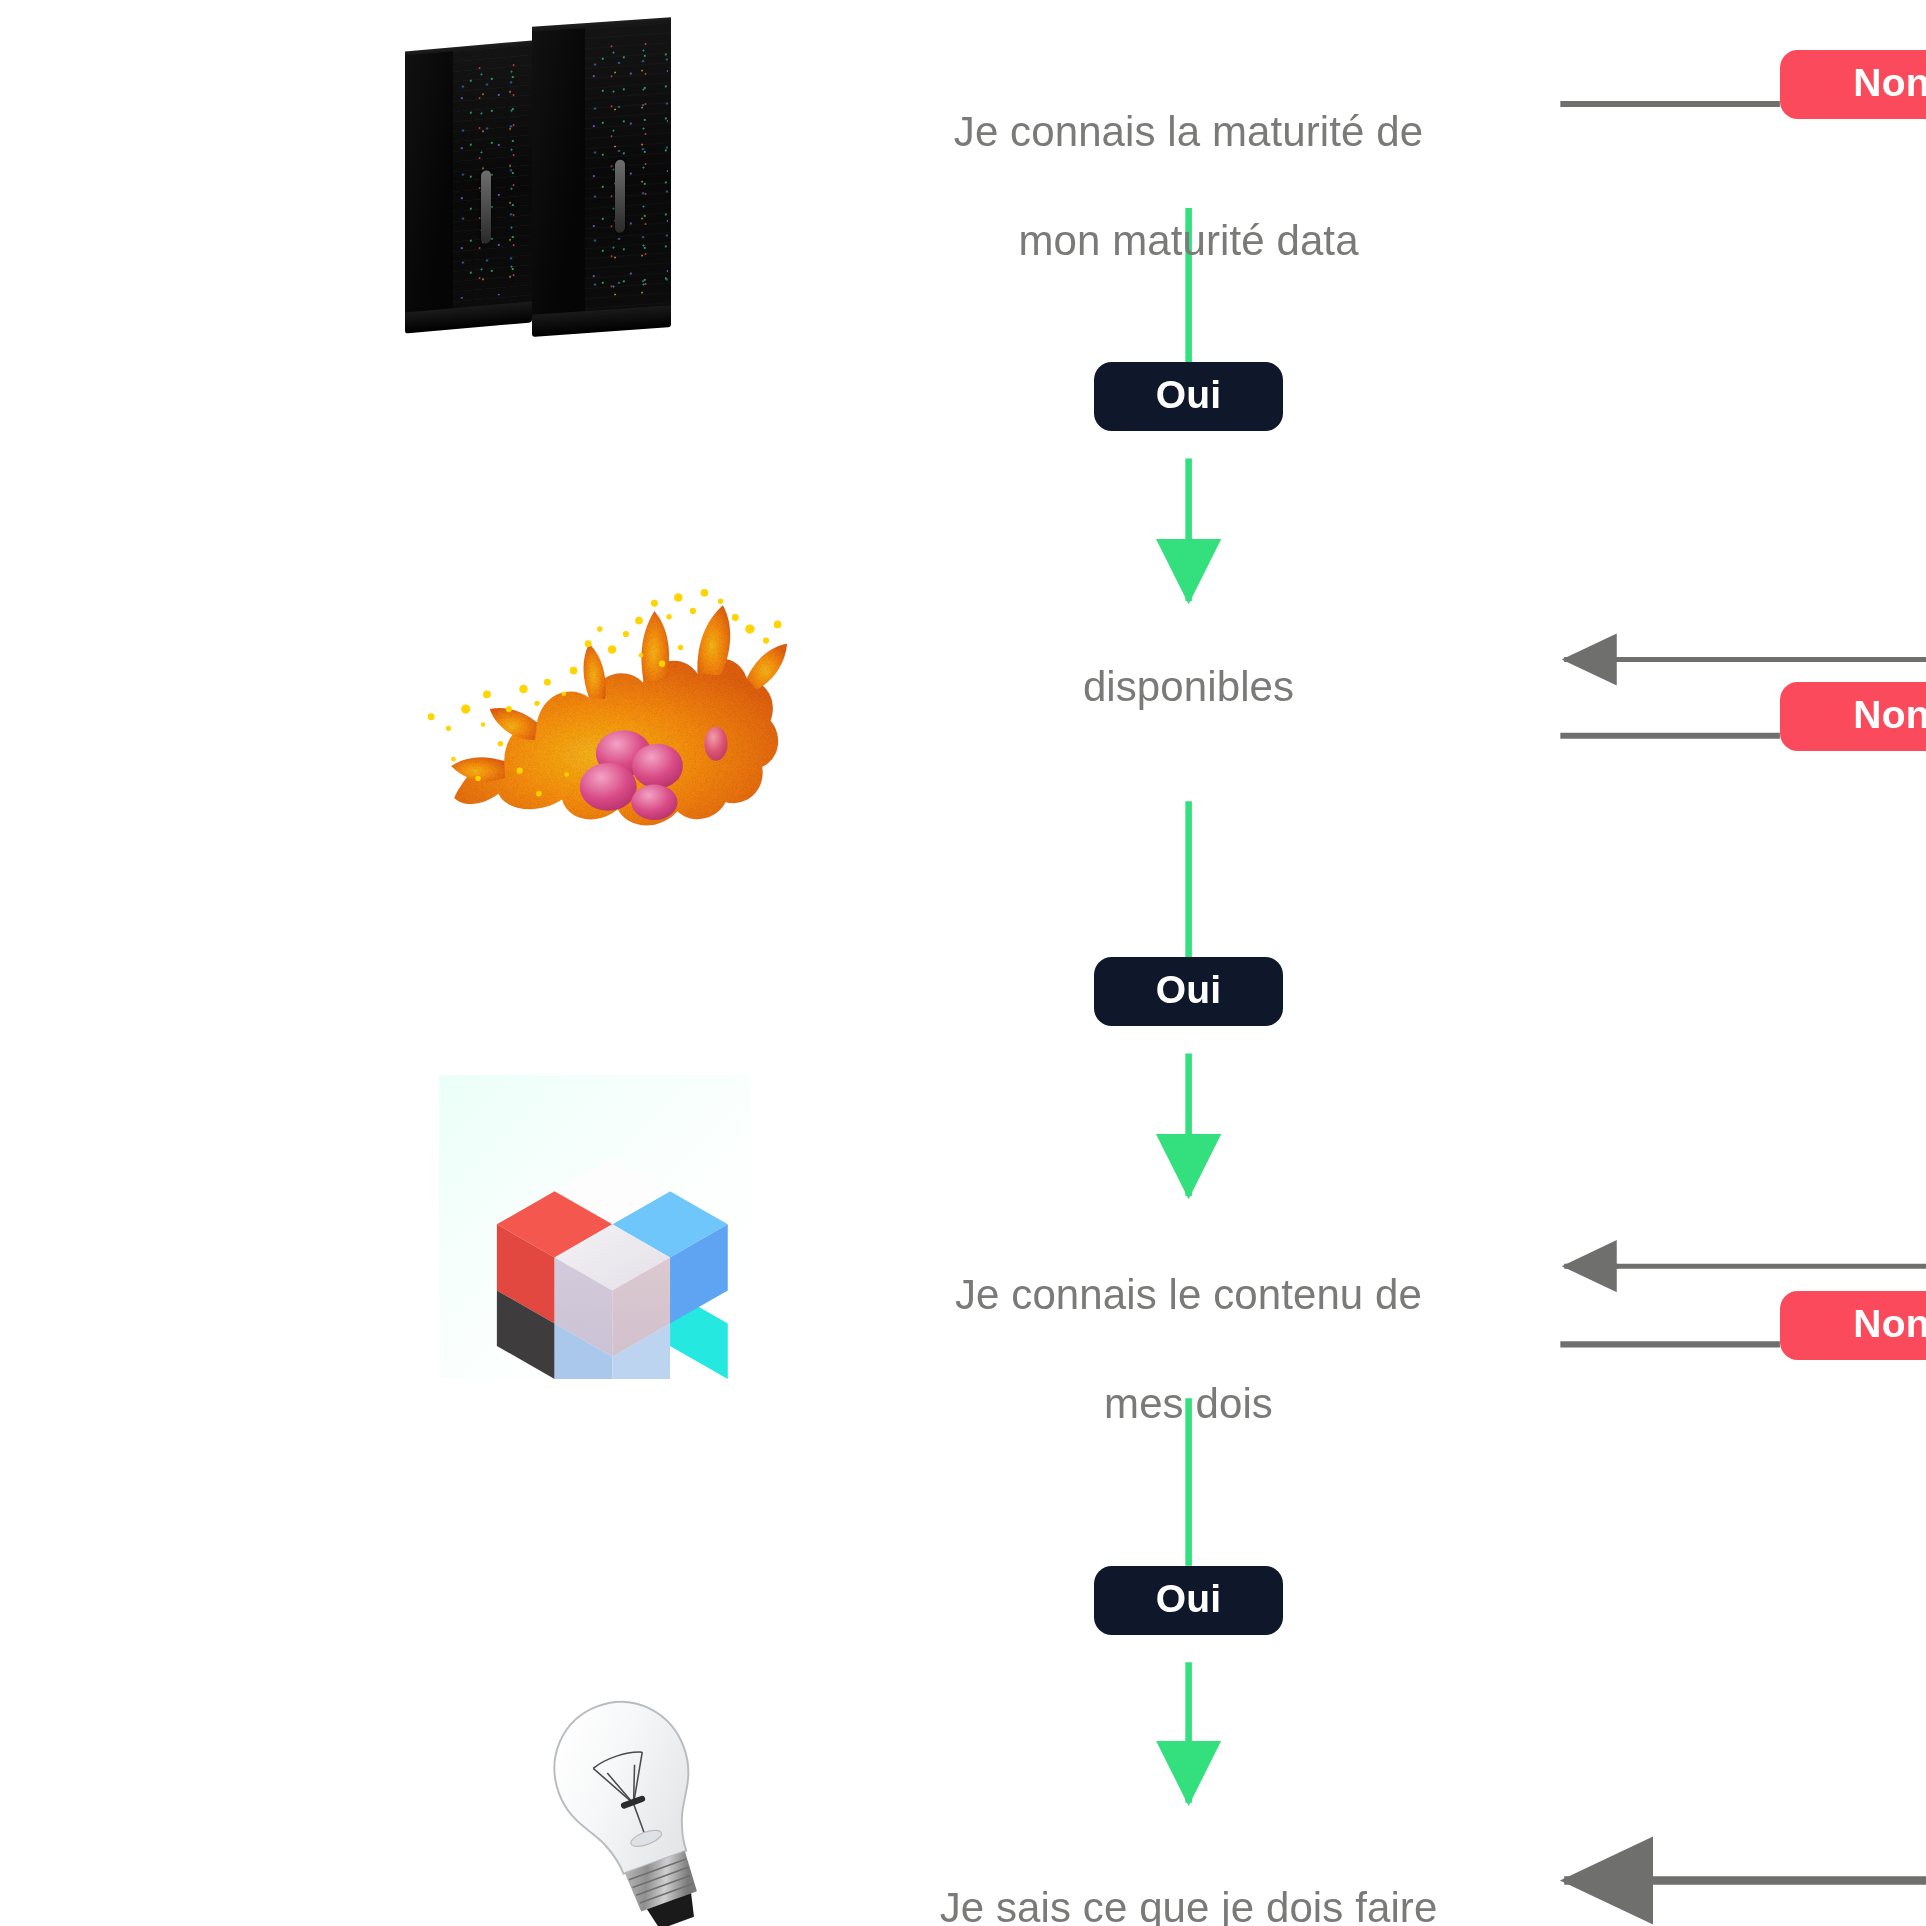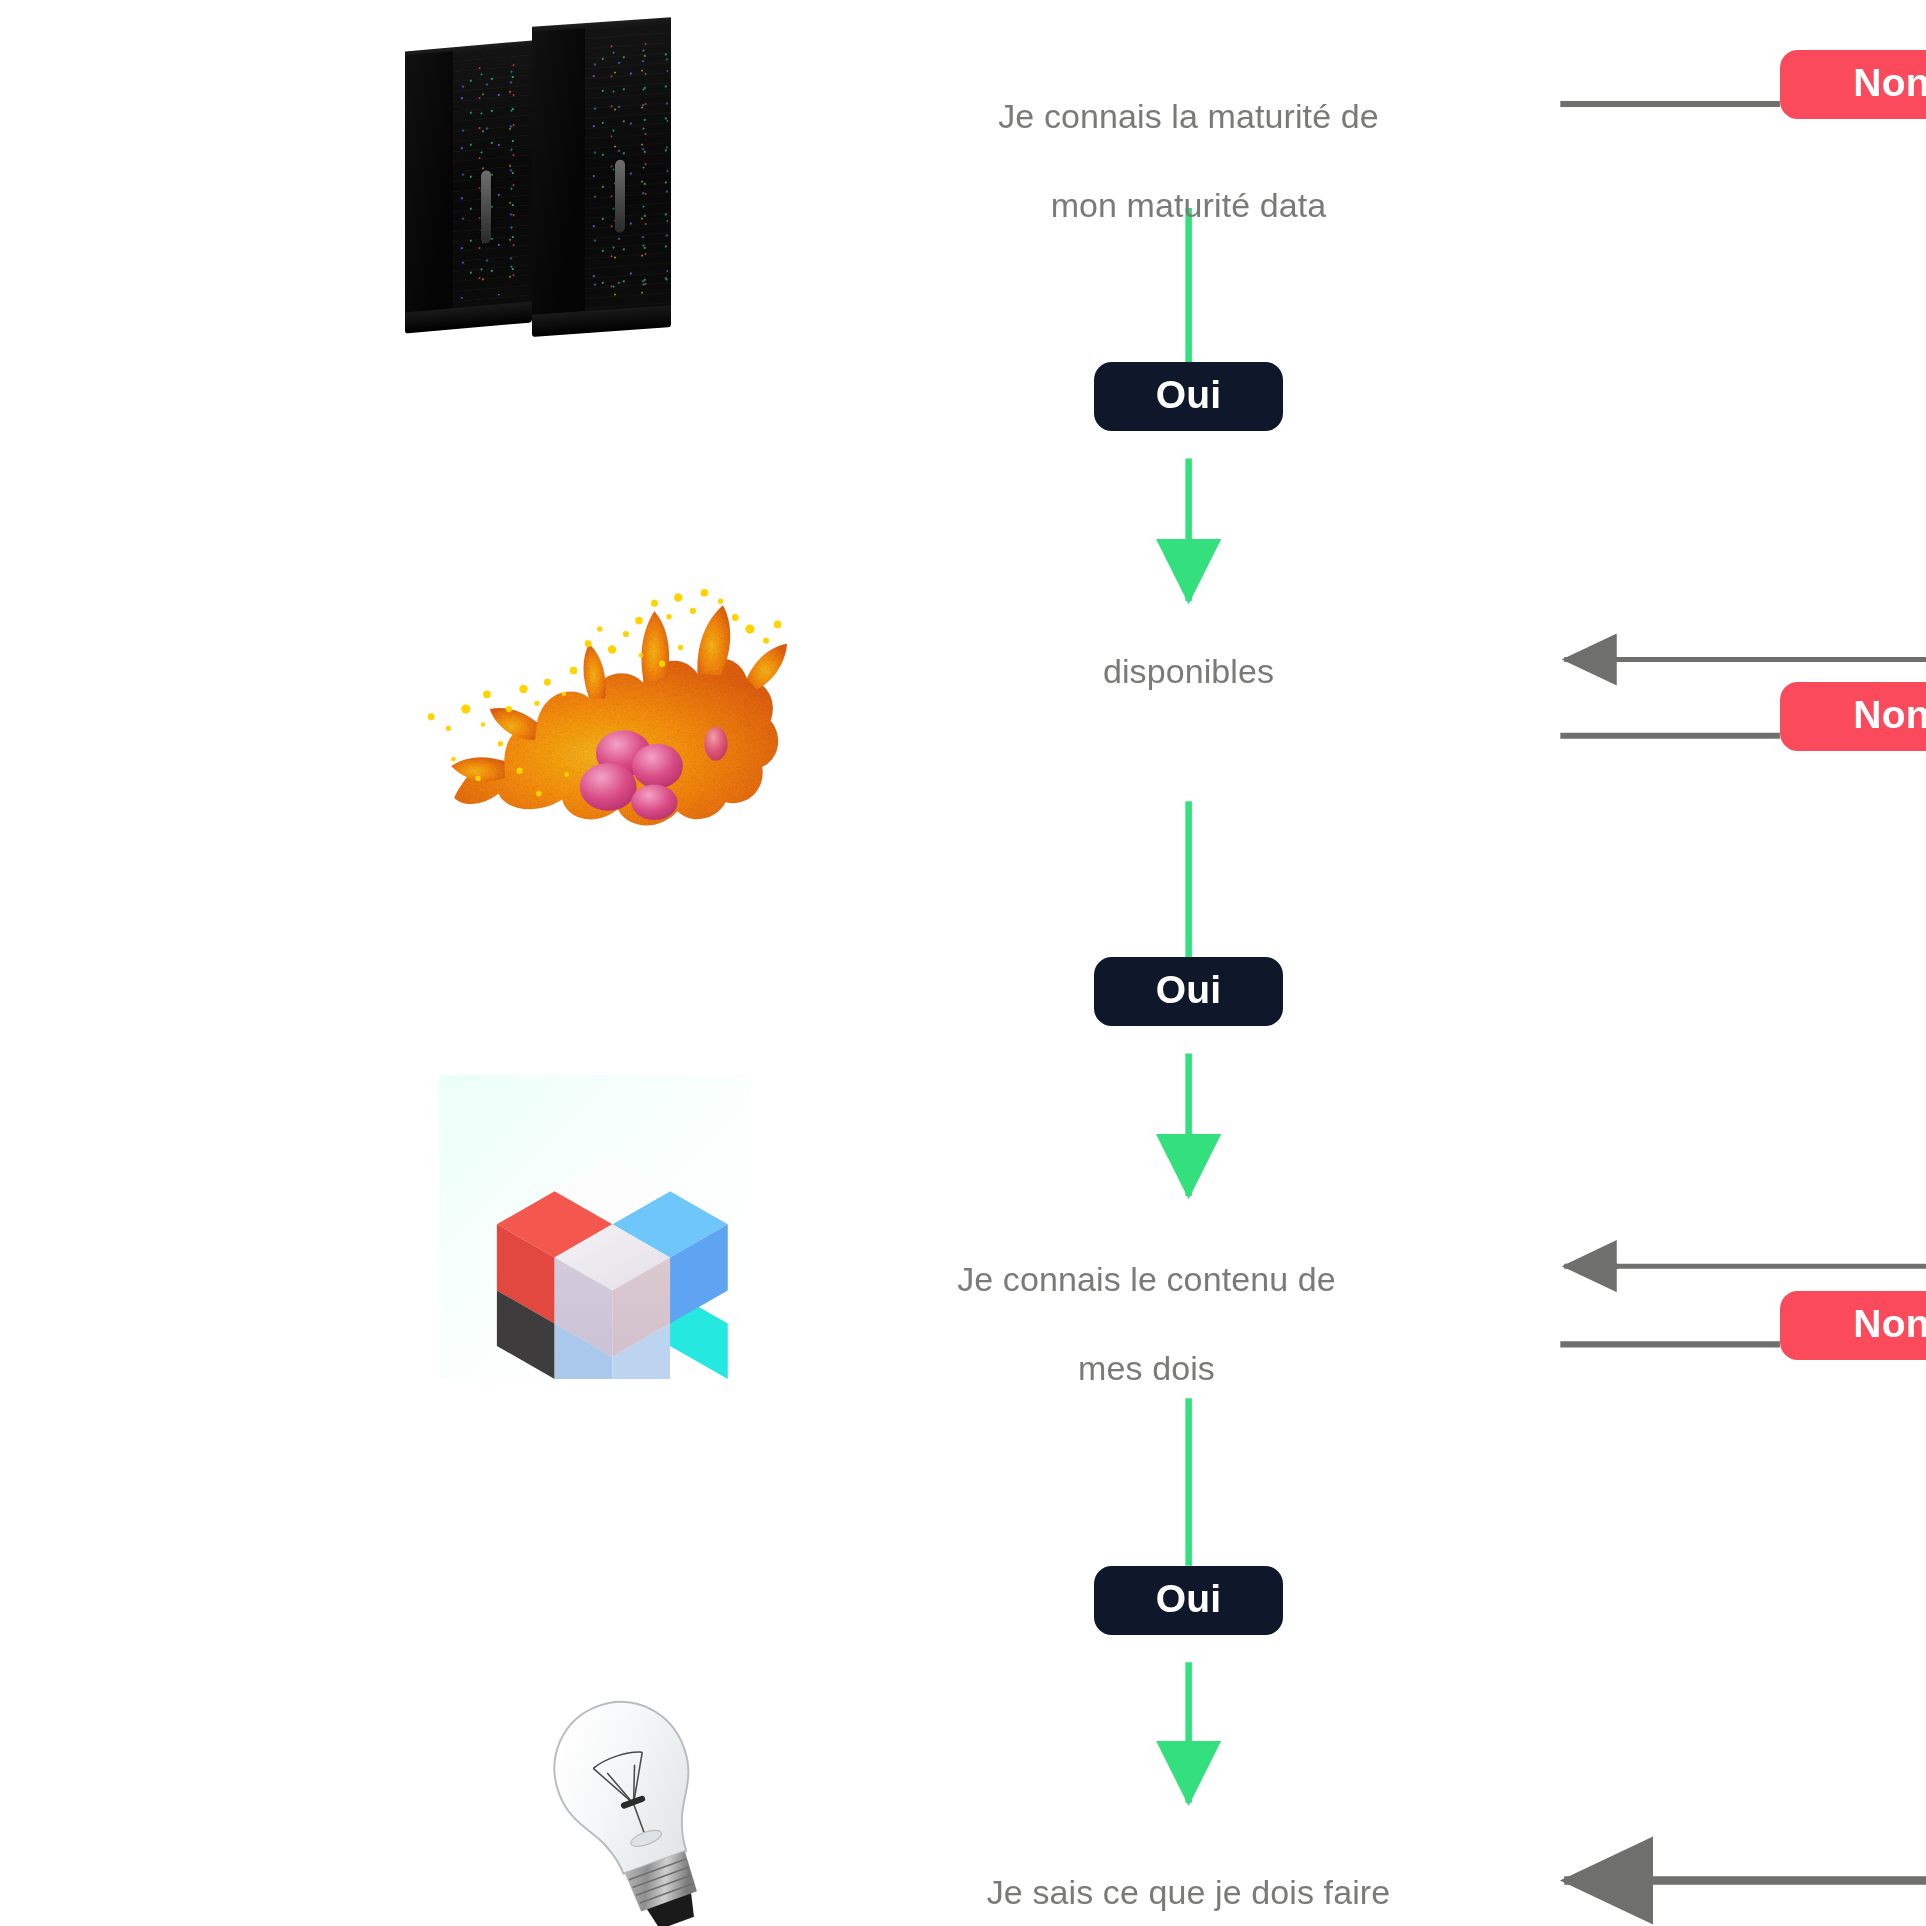--- a/index.html
+++ b/index.html
@@ -28,21 +28,21 @@
     left: 0; top: 0;
     width: 2576px;
     height: 2686px;
     pointer-events: none;
   }
 
   
   .node {
     position: absolute;
     color: #7a7a78;
-    font-size: 34px;
+    font-size: 42px;
     line-height: 1.30;
     text-align: center;
     letter-spacing: 0.1px;
     font-weight: 400;
     white-space: pre-line;
   }
 
   
   .pill {
     position: absolute;
@@ -450,21 +450,21 @@
 
   <div class="node" style="left:726px; top:50px; width:925px;">
     <div>Je connais la maturité de</div>
     <div>mon maturité data</div>
   </div>
 
   <div class="node" style="left:726px; top:605px; width:925px;">
     <div>disponibles</div>
   </div>
 
-  <div class="node" style="left:684px; top:1213px; width:925px;">
+  <div class="node" style="left:726px; top:1213px; width:925px;">
     <div>Je connais le contenu de</div>
     <div>mes dois</div>
   </div>
 
   <div class="node" style="left:726px; top:1826px; width:925px;">
     <div>Je sais ce que je dois faire</div>
     
   </div>
 
   <div class="pill no" style="left:1780px; top:50px; width:223px; height:69px;">Non</div>

